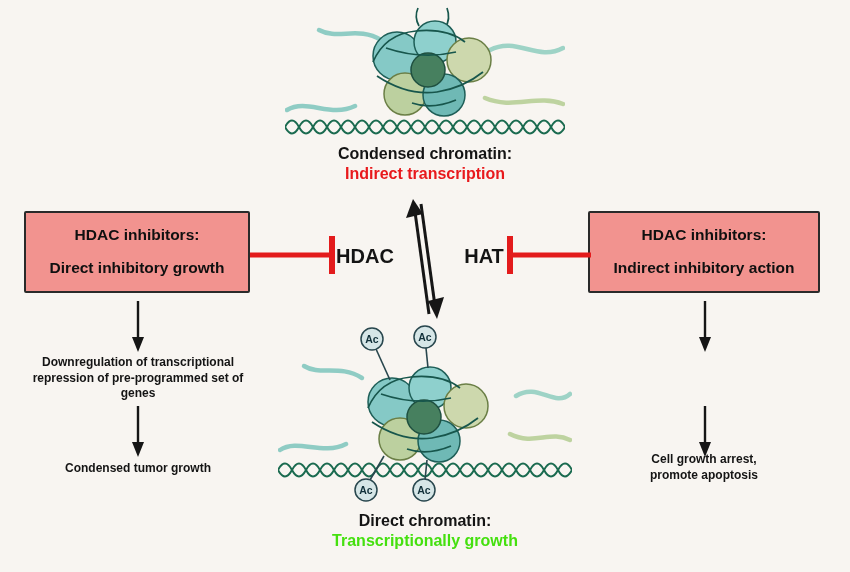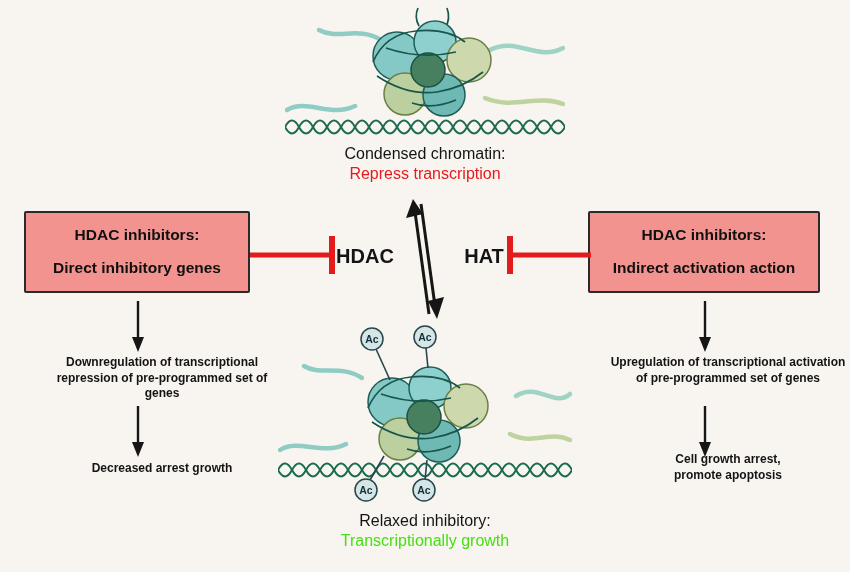--- a/index.html
+++ b/index.html
@@ -4,32 +4,32 @@
 <style>
   * { margin:0; padding:0; box-sizing:border-box; }
   body { margin:0; background:#ffffff; }
   .canvas {
     position:relative; width:850px; height:572px;
     background:var(--background,#f8f5f1);
     font-family:"Liberation Sans",sans-serif;
     color:#141414; overflow:hidden;
   }
   .abs { position:absolute; }
-  .caption { font-weight:normal; font-size:16px; text-align:center; width:260px; }
+  .caption { font-weight:bold; font-size:16px; text-align:center; width:260px; }
   .red   { color:var(--repress_red,#e8191c); }
   .green { color:var(--active_green,#45e00f); }
   .enzyme { font-weight:bold; font-size:20px; text-align:center; }
   .ibox {
     background:var(--box_fill,#f2938f);
     border:2.2px solid var(--box_border,#2a2a2a);
     display:flex; flex-direction:column; justify-content:center; align-items:center;
     text-align:center; font-weight:bold; font-size:15.5px; line-height:1.35;
     color:#101010; border-radius:2px;gap:12px;
   }
-  .ptext { font-weight:bold; font-size:12px; line-height:1.3; text-align:center;margin-left:24px; }
+  .ptext { font-weight:bold; font-size:12px; line-height:1.3; text-align:center; }
   .pre { white-space:pre-line; }
   .illus circle { stroke-width:1.5; }
   .tailT  { stroke:#8fccc4; stroke-width:4.5; fill:none; stroke-linecap:round; }
   .tailT2 { stroke:#9ed3c6; stroke-width:4.5; fill:none; stroke-linecap:round; }
   .tailG  { stroke:#bed3a0; stroke-width:4.5; fill:none; stroke-linecap:round; }
   .dnaS path { stroke:#17564c; stroke-width:1.7; fill:none; }
   .helix path { stroke:#1b6b50; stroke-width:2; fill:none; }
   .tbar line { stroke:var(--inhibit_red,#e31b1c); }
   .arrow line { stroke:#161616; stroke-width:2.4; }
   .arrow polygon { fill:#161616; }
@@ -69,72 +69,71 @@
       <path d="M101,42 Q136,54 171,46"></path>
       <path d="M127,97 Q147,104 171,94"></path>
     </g>
     <g class="helix">
       <path d="M0,121 q7,-13 14,0 q7,13 14,0 q7,-13 14,0 q7,13 14,0 q7,-13 14,0 q7,13 14,0 q7,-13 14,0 q7,13 14,0 q7,-13 14,0 q7,13 14,0 q7,-13 14,0 q7,13 14,0 q7,-13 14,0 q7,13 14,0 q7,-13 14,0 q7,13 14,0 q7,-13 14,0 q7,13 14,0 q7,-13 14,0 q7,13 14,0"></path>
       <path d="M0,121 q7,13 14,0 q7,-13 14,0 q7,13 14,0 q7,-13 14,0 q7,13 14,0 q7,-13 14,0 q7,13 14,0 q7,-13 14,0 q7,13 14,0 q7,-13 14,0 q7,13 14,0 q7,-13 14,0 q7,13 14,0 q7,-13 14,0 q7,13 14,0 q7,-13 14,0 q7,13 14,0 q7,-13 14,0 q7,13 14,0 q7,-13 14,0"></path>
     </g>
   </svg>
 
   <div class="abs caption" style="left:295px;top:145px">Condensed chromatin:</div>
-  <div class="abs caption red" style="left:295px;top:165px">Repress transcription</div>
+  <div class="abs caption red" style="left:295px;top:165px">Indirect transcription</div>
 
   <svg class="abs eq" width="54" height="124" viewBox="0 0 54 124" style="left:398px;top:196px">
     <line x1="31" y1="118" x2="17" y2="16"></line>
     <polygon points="15,3 8,22 25,18"></polygon>
     <line x1="23" y1="8" x2="37" y2="110"></line>
     <polygon points="39,123 30,105 46,101"></polygon>
   </svg>
 
   <div class="abs enzyme" style="left:334px;top:245px;width:62px">HDAC</div>
   <div class="abs enzyme" style="left:456px;top:245px;width:56px">HAT</div>
 
   <div class="abs ibox" style="left:24px;top:211px;width:226px;height:82px">
     <div>HDAC inhibitors:</div>
-    <div>Direct inhibitory genes</div>
+    <div>Direct inhibitory growth</div>
   </div>
 
   <svg class="abs tbar" width="88" height="44" viewBox="0 0 88 44" style="left:250px;top:233px">
     <line x1="0" y1="22" x2="82" y2="22" stroke-width="5"></line>
     <line x1="82" y1="3" x2="82" y2="41" stroke-width="6"></line>
   </svg>
 
   <svg class="abs arrow" width="18" height="54" viewBox="0 0 18 54" style="left:129px;top:299px">
     <line x1="9" y1="2" x2="9" y2="40"></line>
     <polygon points="9,53 3,38 15,38"></polygon>
   </svg>
 
   <div class="abs ptext" style="left:27px;top:355px;width:222px">Downregulation of transcriptional repression of pre-programmed set of genes</div>
 
   <svg class="abs arrow" width="18" height="54" viewBox="0 0 18 54" style="left:129px;top:404px">
     <line x1="9" y1="2" x2="9" y2="40"></line>
     <polygon points="9,53 3,38 15,38"></polygon>
   </svg>
 
-  <div class="abs ptext" style="left:27px;top:461px;width:222px">Decreased arrest growth</div>
+  <div class="abs ptext" style="left:27px;top:461px;width:222px">Condensed tumor growth</div>
 
   <div class="abs ibox" style="left:588px;top:211px;width:232px;height:82px">
     <div>HDAC inhibitors:</div>
-    <div>Indirect activation action</div>
+    <div>Indirect inhibitory action</div>
   </div>
 
   <svg class="abs tbar" width="88" height="44" viewBox="0 0 88 44" style="left:503px;top:233px">
     <line x1="88" y1="22" x2="7" y2="22" stroke-width="5"></line>
     <line x1="7" y1="3" x2="7" y2="41" stroke-width="6"></line>
   </svg>
 
   <svg class="abs arrow" width="18" height="54" viewBox="0 0 18 54" style="left:696px;top:299px">
     <line x1="9" y1="2" x2="9" y2="40"></line>
     <polygon points="9,53 3,38 15,38"></polygon>
   </svg>
 
-  <div class="abs ptext" style="left:584px;top:355px;width:240px">Upregulation of transcriptional activation of pre-programmed set of genes</div>
 
   <svg class="abs arrow" width="18" height="54" viewBox="0 0 18 54" style="left:696px;top:404px">
     <line x1="9" y1="2" x2="9" y2="40"></line>
     <polygon points="9,53 3,38 15,38"></polygon>
   </svg>
 
   <div class="abs ptext pre" style="left:584px;top:452px;width:240px">Cell growth arrest,
 promote apoptosis</div>
 
   <svg class="abs illus" width="294" height="190" viewBox="0 0 294 190" style="left:278px;top:322px">
@@ -177,16 +176,16 @@
       <circle class="ac-circle" cx="88" cy="168" r="11"></circle>
       <text class="ac-text" x="88" y="172">Ac</text>
     </g>
     <g>
       <line class="ac-stem" x1="147" y1="158" x2="149" y2="138"></line>
       <circle class="ac-circle" cx="146" cy="168" r="11"></circle>
       <text class="ac-text" x="146" y="172">Ac</text>
     </g>
   </svg>
 
-  <div class="abs caption" style="left:295px;top:512px">Relaxed inhibitory:</div>
+  <div class="abs caption" style="left:295px;top:512px">Direct chromatin:</div>
   <div class="abs caption green" style="left:295px;top:532px">Transcriptionally growth</div>
 
 </div>
 
 </body></html>

